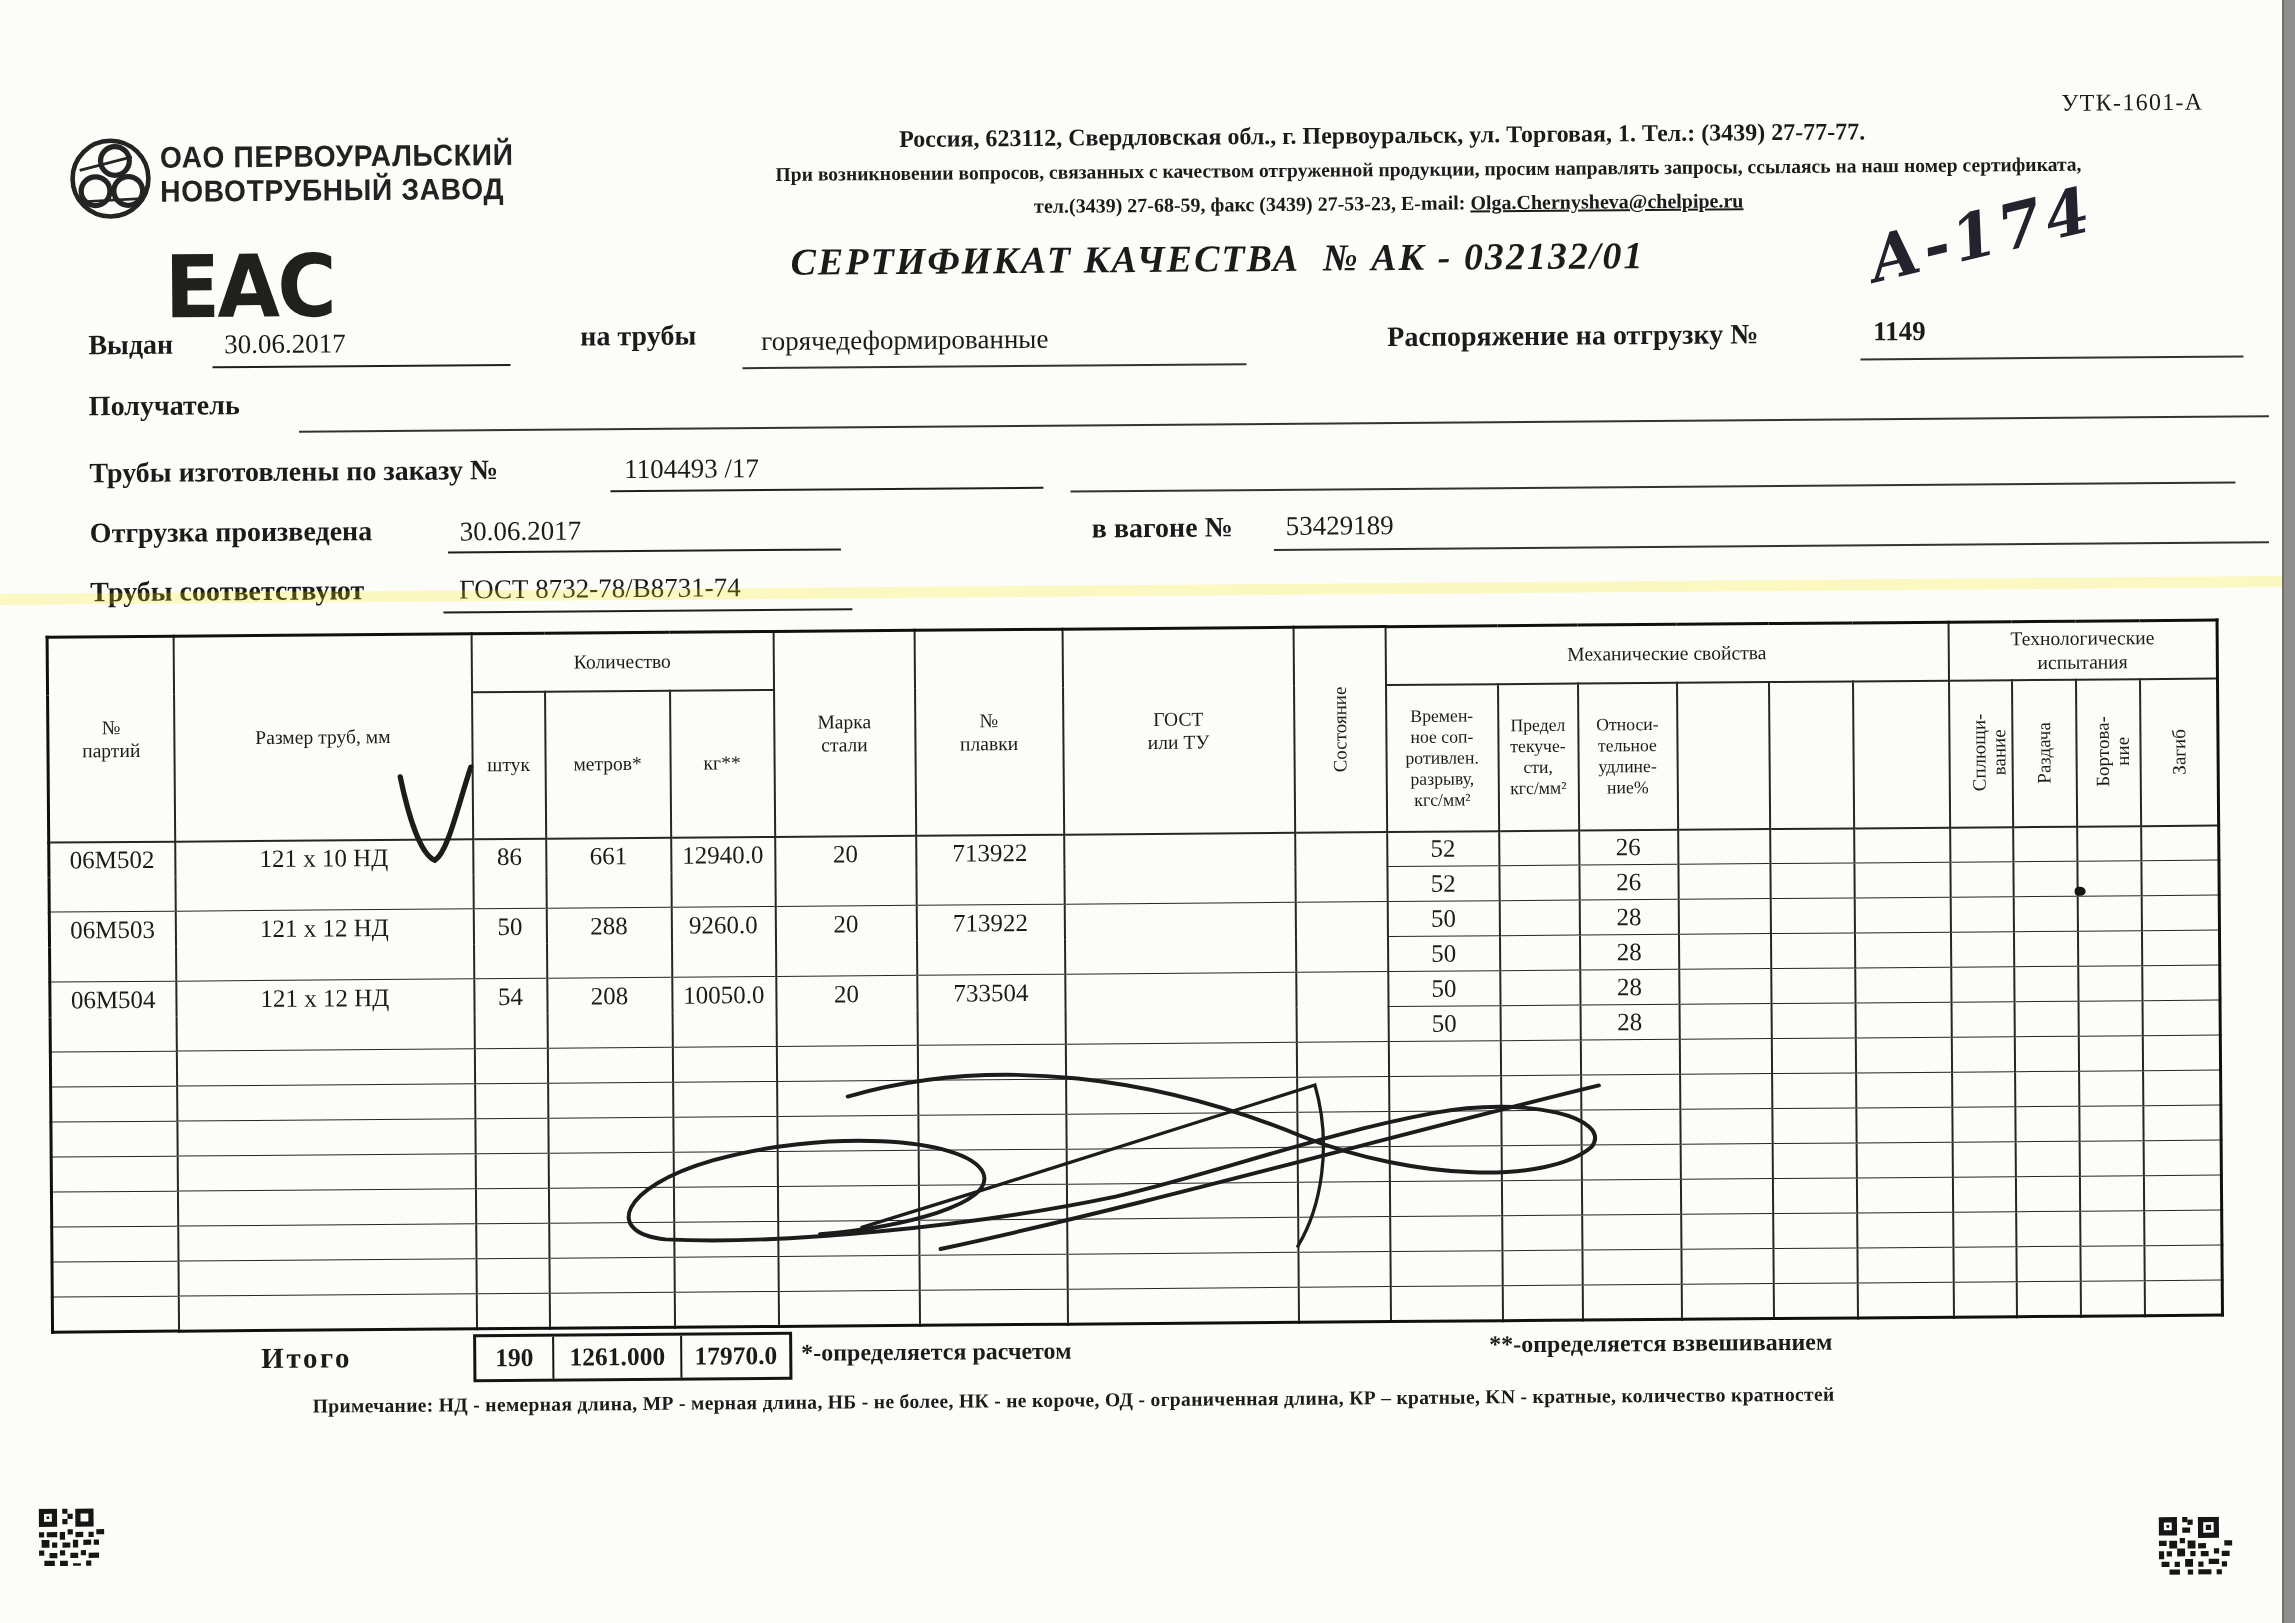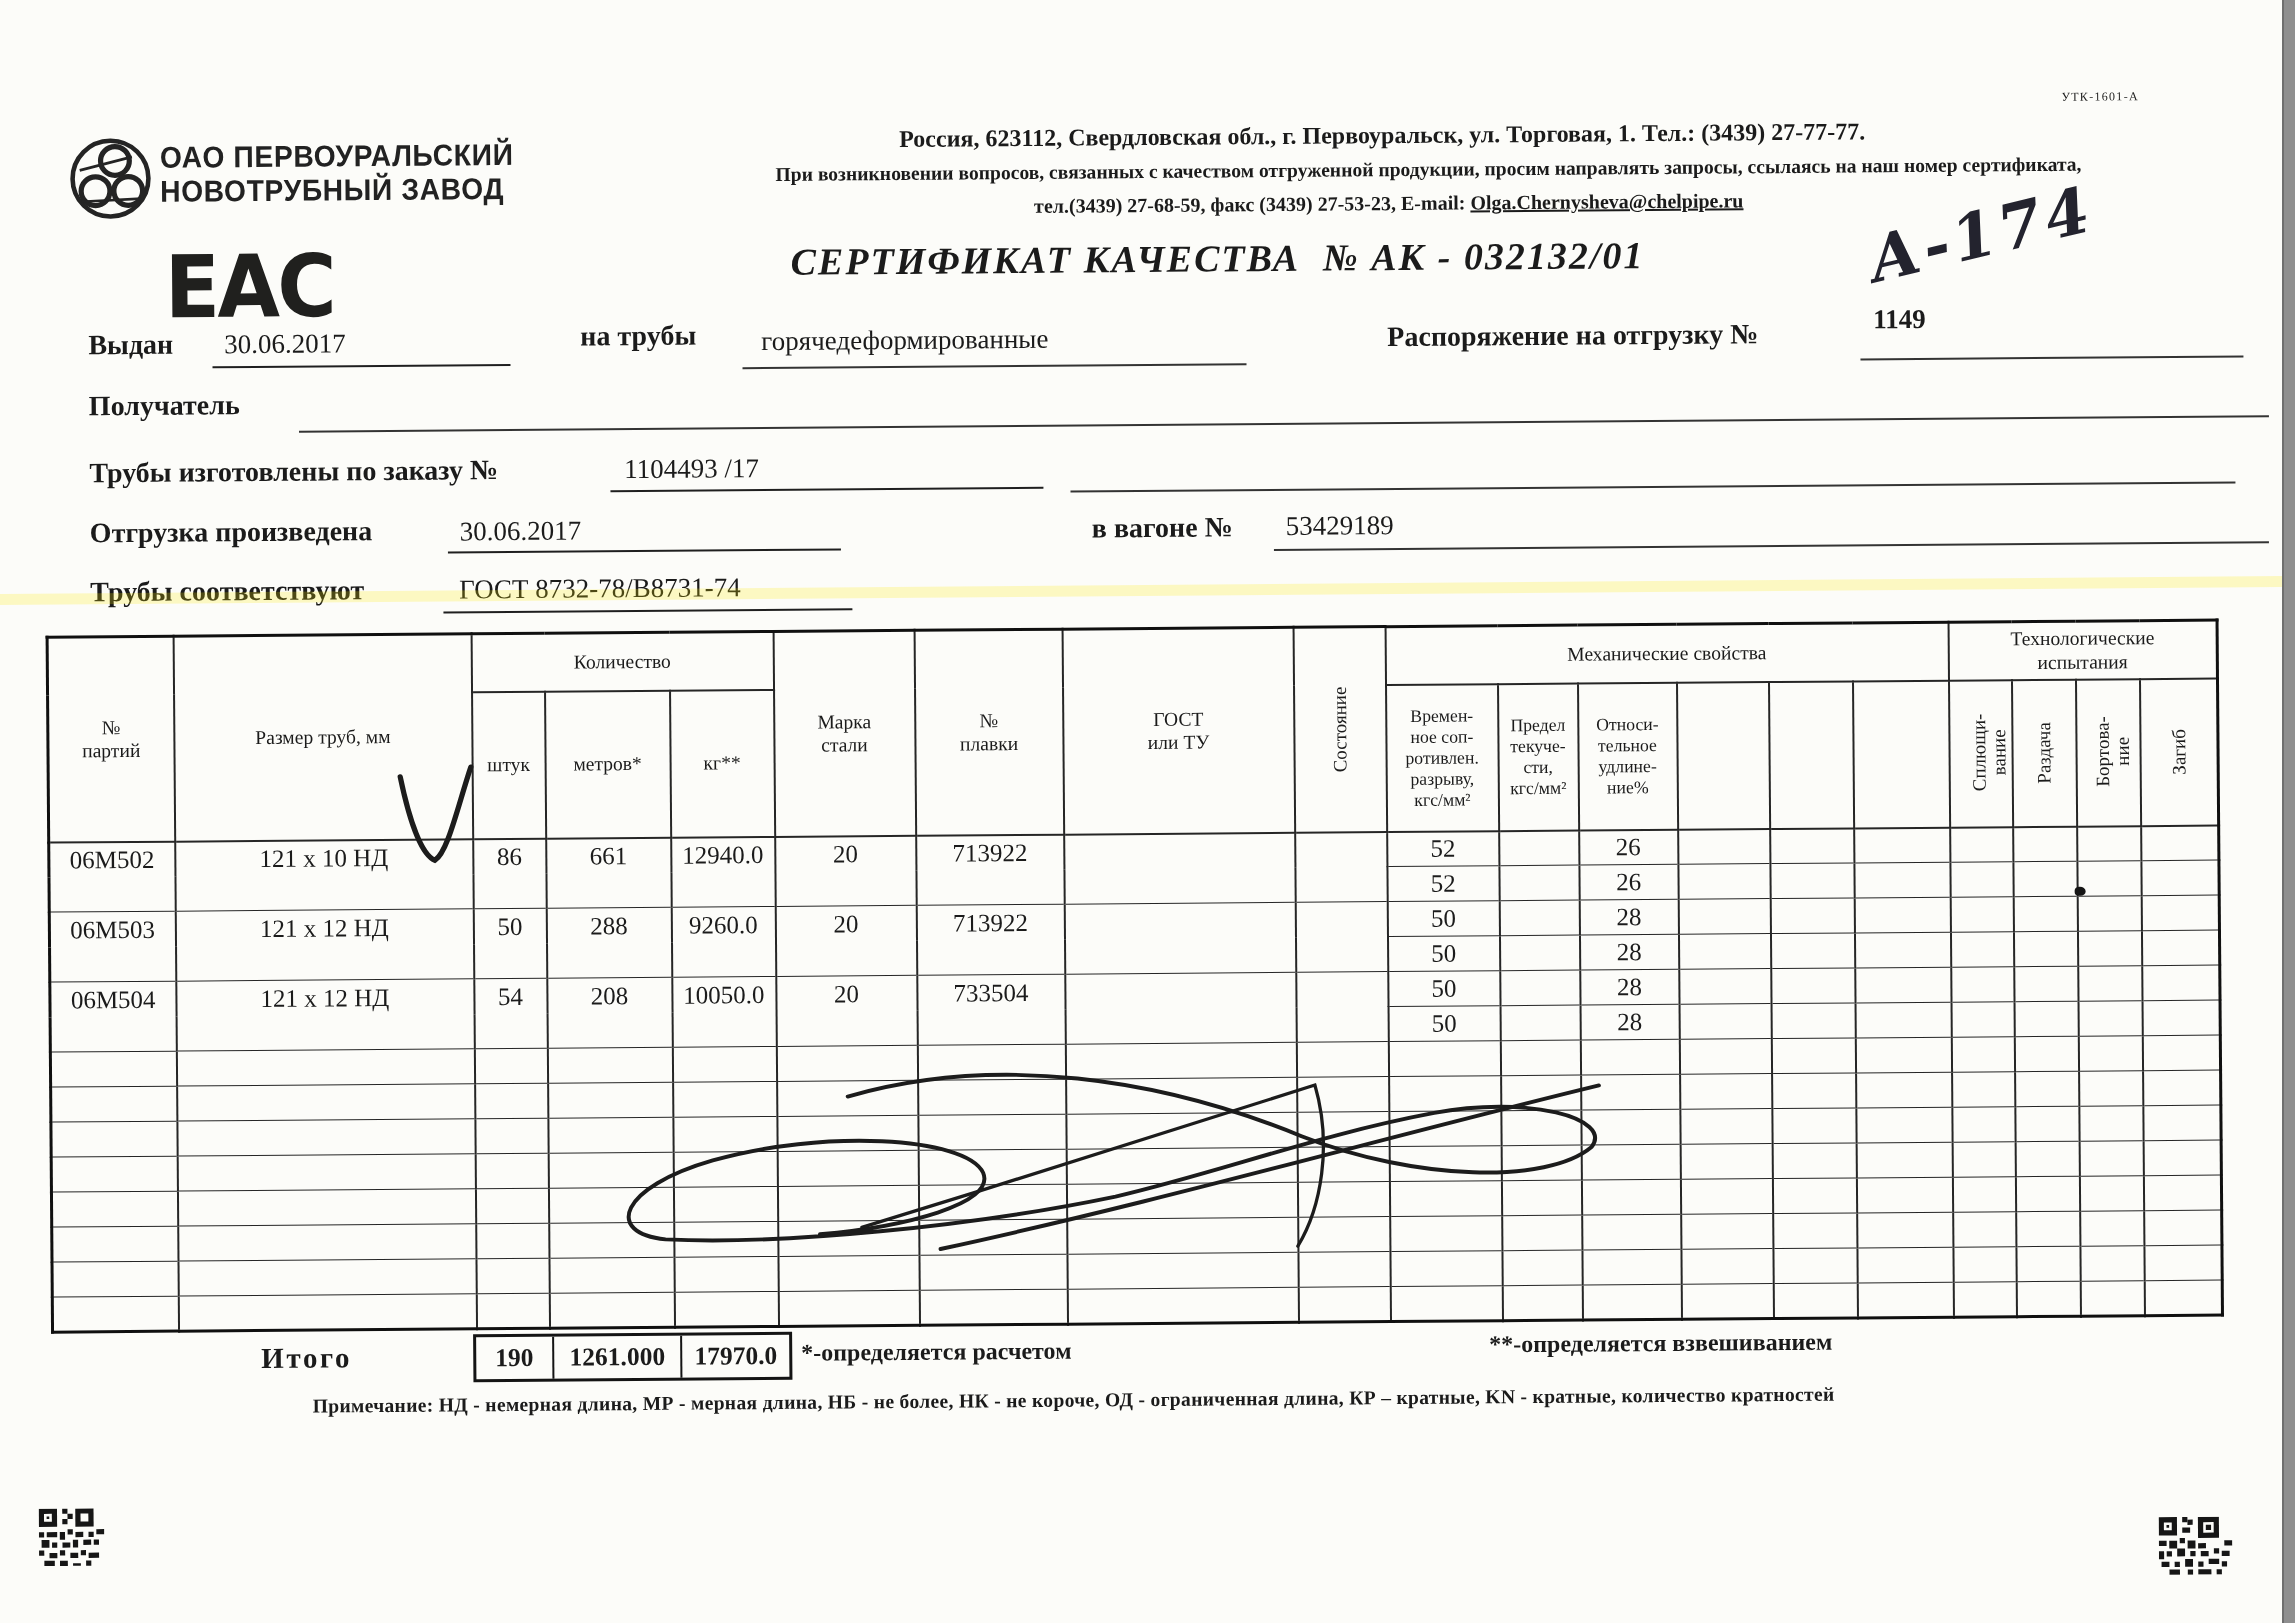--- a/index.html
+++ b/index.html
@@ -18,21 +18,21 @@
   
   .company-name{font-family:"Liberation Sans","DejaVu Sans",sans-serif;font-weight:bold;
     font-size:30px;line-height:34px;letter-spacing:0.7px;transform:scaleX(0.94);transform-origin:left top;
     color:#222;}
   .eac{font-family:"DejaVu Sans",sans-serif;font-weight:bold;font-size:77px;letter-spacing:-2.6px;
     color:#20201e;transform:scale(1.05,1.12);transform-origin:left top;}
   .addr1{font-size:24px;font-weight:bold;text-align:center;}
   .addr2{font-size:19.6px;font-weight:bold;text-align:center;}
   .addr3{font-size:20px;font-weight:bold;text-align:center;}
   .addr3 .email{text-decoration:underline;}
-  .form-code{font-size:12px;letter-spacing:1.3px;}
+  .form-code{font-size:24px;letter-spacing:1.3px;}
   .doc-title{font-size:38px;font-weight:bold;font-style:italic;letter-spacing:2px;white-space:nowrap;}
   .hand{font-family:"DejaVu Serif",serif;font-style:italic;font-weight:bold;font-size:63px;
     color:#23232e;transform:rotate(-13deg);letter-spacing:3.9px;}
   
   .flabel{font-size:28px;font-weight:bold;white-space:nowrap;}
   .fval{font-size:27px;white-space:nowrap;}
   .uline{border-bottom:2.6px solid #1f1f1f;height:0;}
   .uline.thin{border-bottom-width:2px;border-bottom-color:#333;}
   
   table.cert{border-collapse:collapse;table-layout:fixed;width:2170px;background:transparent;}
@@ -92,21 +92,21 @@
   </div>
   <div class="abs hand" style="left:1871px;top:204px;">А-174</div>
 
   <div class="abs flabel" style="left:92px;top:321px;">Выдан</div>
   <div class="abs fval" style="left:228px;top:322px;">30.06.2017</div>
   <div class="abs uline" style="left:216px;top:359px;width:298px;"></div>
   <div class="abs flabel" style="left:584px;top:316px;">на трубы</div>
   <div class="abs fval" style="left:765px;top:323px;">горячедеформированные</div>
   <div class="abs uline thin" style="left:746px;top:364px;width:504px;"></div>
   <div class="abs flabel" style="left:1391px;top:323px;">Распоряжение на отгрузку №</div>
-  <div class="abs fval serifb" style="left:1877px;top:310px;">1149</div>
+  <div class="abs fval serifb" style="left:1877px;top:322px;">1149</div>
   <div class="abs uline thin" style="left:1864px;top:364px;width:383px;"></div>
 
   <div class="abs flabel" style="left:92px;top:382px;">Получатель</div>
   <div class="abs uline thin" style="left:302px;top:424px;width:1970px;"></div>
 
   <div class="abs flabel" style="left:92px;top:449px;">Трубы изготовлены по заказу №</div>
   <div class="abs fval" style="left:627px;top:450px;">1104493  /17</div>
   <div class="abs uline" style="left:613px;top:486px;width:433px;"></div>
   <div class="abs uline thin" style="left:1073px;top:490px;width:1165px;"></div>
 

